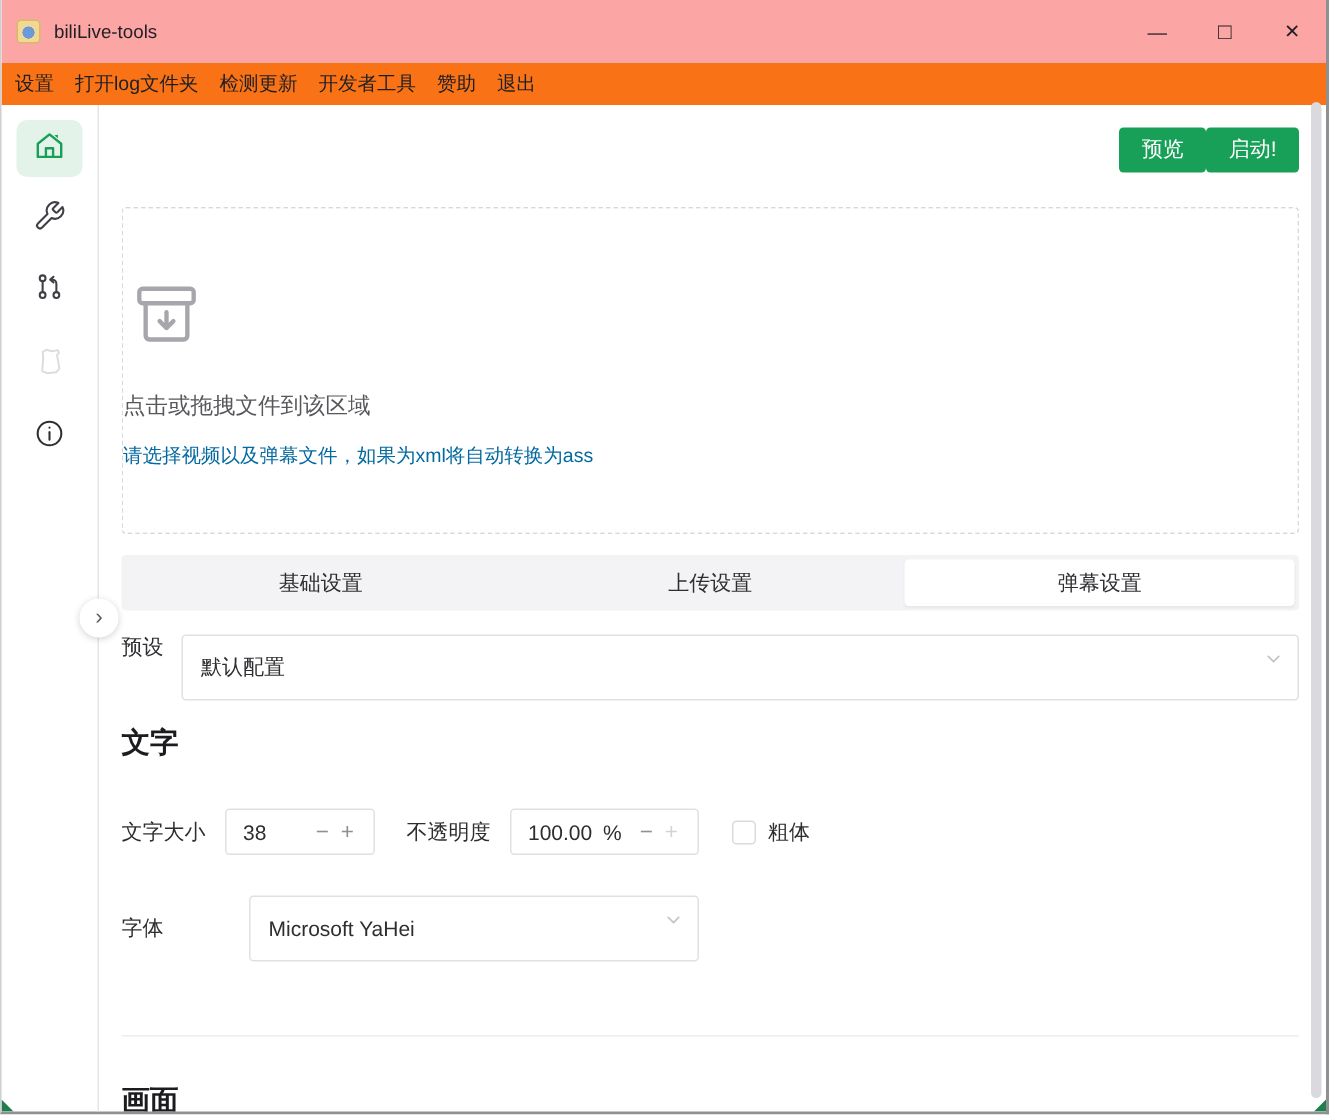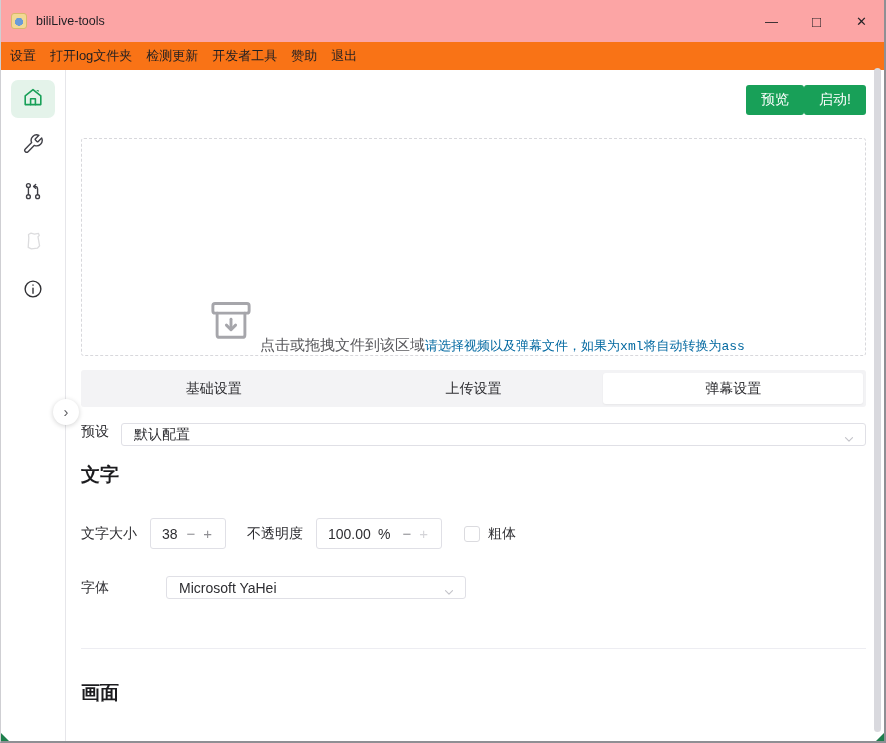--- a/index.html
+++ b/index.html
@@ -79,63 +79,63 @@
     height: 30px; padding: 0 15px; border: none; border-radius: 3px;
     background: #18a058; color: #fff; font-size: 14px;
     font-family: inherit; cursor: pointer;
     display: flex; align-items: center;
   }
 
   
   .drop-area {
     margin-top: 23px; height: 218px;
     border: 1px dashed #d8d8dc; border-radius: 3px;
-    display: flex; flex-direction: row; align-items: flex-end; justify-content: center; font-family: Liberation Mono, monospace;
+    display: flex; flex-direction: column; align-items: flex-start; justify-content: center;
   }
   .drop-main { font-size: 15px; color: #58585c; margin-top: 17px; }
   .drop-sub  { font-size: 13px; color: #0369a1; margin-top: 15px; }
 
   
   .tabs {
     margin-top: 14px; height: 37px; background: #f3f3f5;
     border-radius: 3px; display: flex; padding: 3px;
   }
   .tab {
     flex: 1; display: flex; align-items: center; justify-content: center;
     font-size: 14px; color: #2e2e32; border-radius: 3px; cursor: pointer;
   }
   .tab.active { background: #fff; box-shadow: 0 1px 2px rgba(0,0,0,.05); }
 
   
   .preset-row { margin-top: 16px; display: flex; align-items: flex-start; }
   .field-label { font-size: 14px; color: #2e2e32; flex: 0 0 auto; }
 
   .select-box {
-    position: relative; height: 23px;
+    position: relative; height: 44px;
     border: 1px solid #e0e0e6; border-radius: 3px;
     display: flex; align-items: center;
     padding: 0 28px 0 12px;
     font-size: 14px; color: #2e2e32; background: #fff; cursor: pointer;
   }
   .select-box .chev { position: absolute; right: 9px; top: 8px; }
   .preset-select { flex: 1; margin-left: 12px; }
 
   .section-heading { margin-top: 16px; font-size: 19px; line-height: 26px; font-weight: 700; color: #1c1c1f; }
 
   .controls-row { margin-top: 30px; display: flex; align-items: center; }
   .stepper {
     height: 31px; border: 1px solid #e0e0e6; border-radius: 3px;
     display: flex; align-items: center; background: #fff;
     padding: 0 9px 0 11px; font-size: 14px; color: #2e2e32;
   }
   .stepper .val { flex: 1; }
   .stepper .unit { margin-right: 8px; color: #2e2e32; }
   .step-btn { color: #8f8f94; font-size: 15px; padding: 0 4px; cursor: pointer; }
   .step-btn.disabled { color: #d4d4d8; }
-  .stepper.w1 { width: 76px; margin-left: 13px; }
+  .stepper.w1 { width: 100px; margin-left: 13px; }
   .stepper.w2 { width: 126px; margin-left: 13px; }
   .gap-label { margin-left: 21px; }
 
   .checkbox {
     width: 16px; height: 16px; border: 1px solid #dbdbdf; border-radius: 3px;
     background: #fff; margin-left: 22px; cursor: pointer; flex: 0 0 auto;
   }
   .checkbox-label { margin-left: 8px; }
 
   .font-row { margin-top: 27px; display: flex; align-items: center; gap: 44px; }

